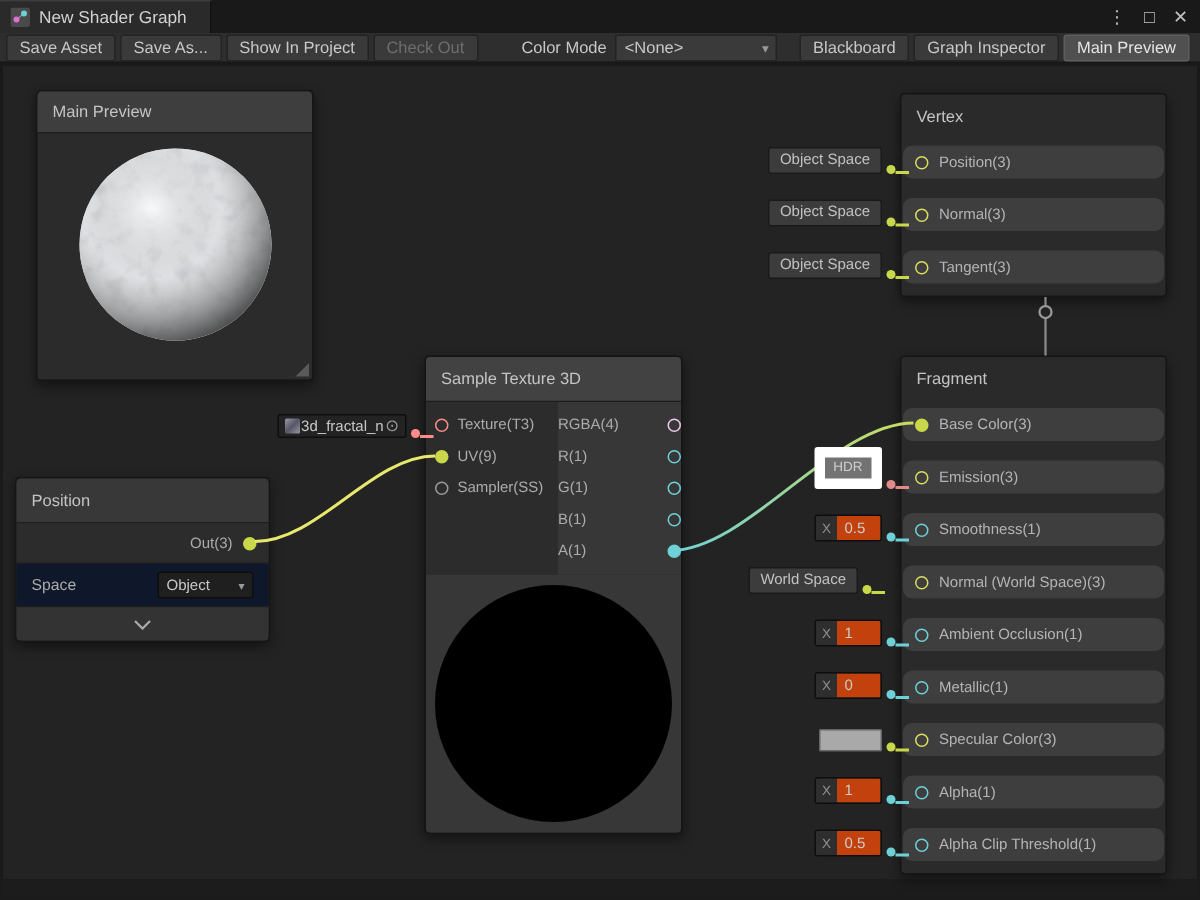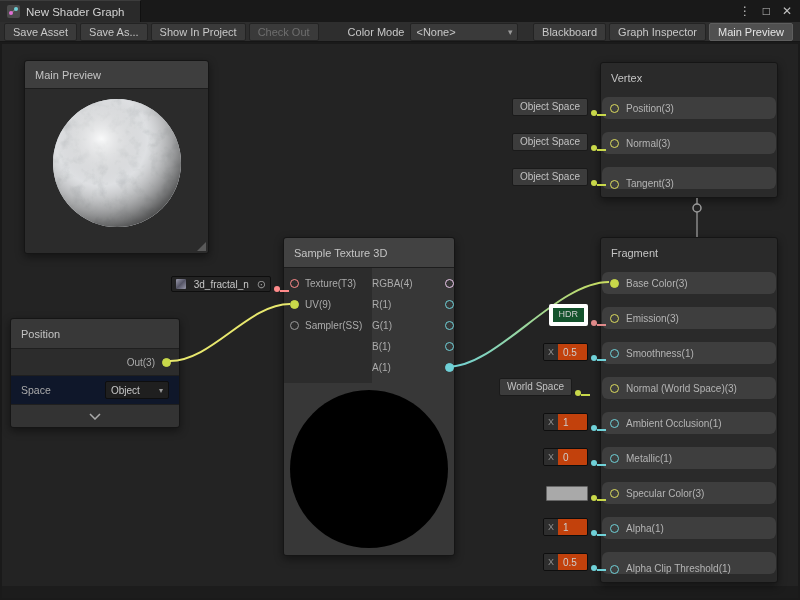--- a/index.html
+++ b/index.html
@@ -24,21 +24,21 @@
   .tright{margin-left:auto;display:flex;align-items:center;}
   
   .graph{position:relative;height:558px;background:#232323;
          box-shadow:inset 0 0 0 2px #1A1A1A, inset 0 -14px 0 0 #1C1C1C;}
   .wires{position:absolute;inset:0;z-index:6;pointer-events:none;}
   
   .node{position:absolute;background:#2A2A2A;border:1px solid #151515;border-radius:3px;box-shadow:0 3px 8px rgba(0,0,0,.45);z-index:2;box-sizing:border-box;}
   .nhead{height:30px;display:flex;align-items:center;padding:0 10px;font-size:11px;color:#C4C4C4;box-sizing:border-box;}
   .rows{padding:4px 0 8px;}
   .srow{height:22px;margin:0 1px 13px;background:#3E3E3E;border-radius:6px;display:flex;align-items:center;gap:7px;padding:0 8px;font-size:10px;color:#B4B4B4;box-sizing:border-box;}
-  .srow:last-child{margin-bottom:0;align-items:flex-end;}
+  .srow:last-child{margin-bottom:0;}
   
   .port{width:7px;height:7px;border-radius:50%;border:1.5px solid #888;background:transparent;flex:none;}
   .p-vec{border-color:#DCDC5E;} .p-vec.filled{background:#C8D84A;border-color:#C8D84A;}
   .p-float{border-color:#6FD1D8;} .p-float.filled{background:#6FD1D8;}
   .p-tex{border-color:#FF8B8B;}
   .p-samp{border-color:#9A9A9A;}
   .p-vec4{border-color:#ECC8EC;}
   
   .sampletex .nhead{background:#424242;border-bottom:1px solid #1D1D1D;border-radius:3px 3px 0 0;}
   .stbody{display:flex;height:115px;}
@@ -64,26 +64,26 @@
   .rhandle{position:absolute;right:2px;bottom:2px;width:0;height:0;border-bottom:9px solid #5A5A5A;border-left:9px solid transparent;}
   
   .ext{position:absolute;height:18px;display:flex;align-items:flex-end;z-index:7;}
   .pill{background:#3C3C3C;border:1px solid #1A1A1A;border-radius:2px;padding:2px 7px;font-size:10px;color:#C2C2C2;line-height:1.2;white-space:nowrap;}
   .wdot{width:6px;height:6px;border-radius:50%;margin-left:3px;flex:none;}
   .wstub{width:9px;height:2px;flex:none;}
   .d-vec{background:#C8D84A;} .s-vec{background:#C8D84A;}
   .d-float{background:#6FD1D8;} .s-float{background:#6FD1D8;}
   .d-tex{background:#FF8B8B;} .s-tex{background:#FF8B8B;}
   .d-red{background:#E08A8A;} .s-red{background:#E08A8A;}
-  .hdrpill{background:#14532d;border:4px solid #ffffff;border-radius:2px;padding:2px 6px;font-size:9px;color:#CFCFCF;line-height:1.1;}
+  .hdrpill{background:#737373;border:7px solid #ffffff;border-radius:2px;padding:2px 6px;font-size:9px;color:#CFCFCF;line-height:1.1;}
   .ffield{display:flex;align-items:stretch;height:16px;border:1px solid #0E0E0E;border-radius:2px;overflow:hidden;}
   .faxis{background:#2E2E2E;color:#909090;font-size:9px;padding:0 4px;display:flex;align-items:center;}
   .fval{background:#c2410c;color:#CCCCCC;font-size:10px;padding:0 6px 0 5px;display:flex;align-items:center;min-width:18px;}
   .swatch{width:40px;height:13px;background:#A9A9A9;border:1px solid #666;border-radius:1px;}
-  .objfield{display:flex;align-items:center;gap:8px;height:16px;background:#232323;border:1px solid #0E0E0E;border-radius:2px;padding:0 4px;font-size:10px;color:#C8C8C8;box-sizing:border-box;white-space:nowrap;}
+  .objfield{display:flex;align-items:center;gap:1px;height:16px;background:#232323;border:1px solid #0E0E0E;border-radius:2px;padding:0 4px;font-size:10px;color:#C8C8C8;box-sizing:border-box;white-space:nowrap;}
   .texthumb{width:10px;height:10px;border-radius:1px;background:linear-gradient(135deg,#99a 0%,#556 50%,#99a 100%);flex:none;}
   .objpicker{color:#9A9A9A;font-size:11px;line-height:1;}
 </style>
 </head>
 <body>
 
 <div class="titlebar">
   <div class="tab">
     <svg width="13" height="13">
       <rect width="13" height="13" rx="2" fill="#4A4A4A"></rect>

